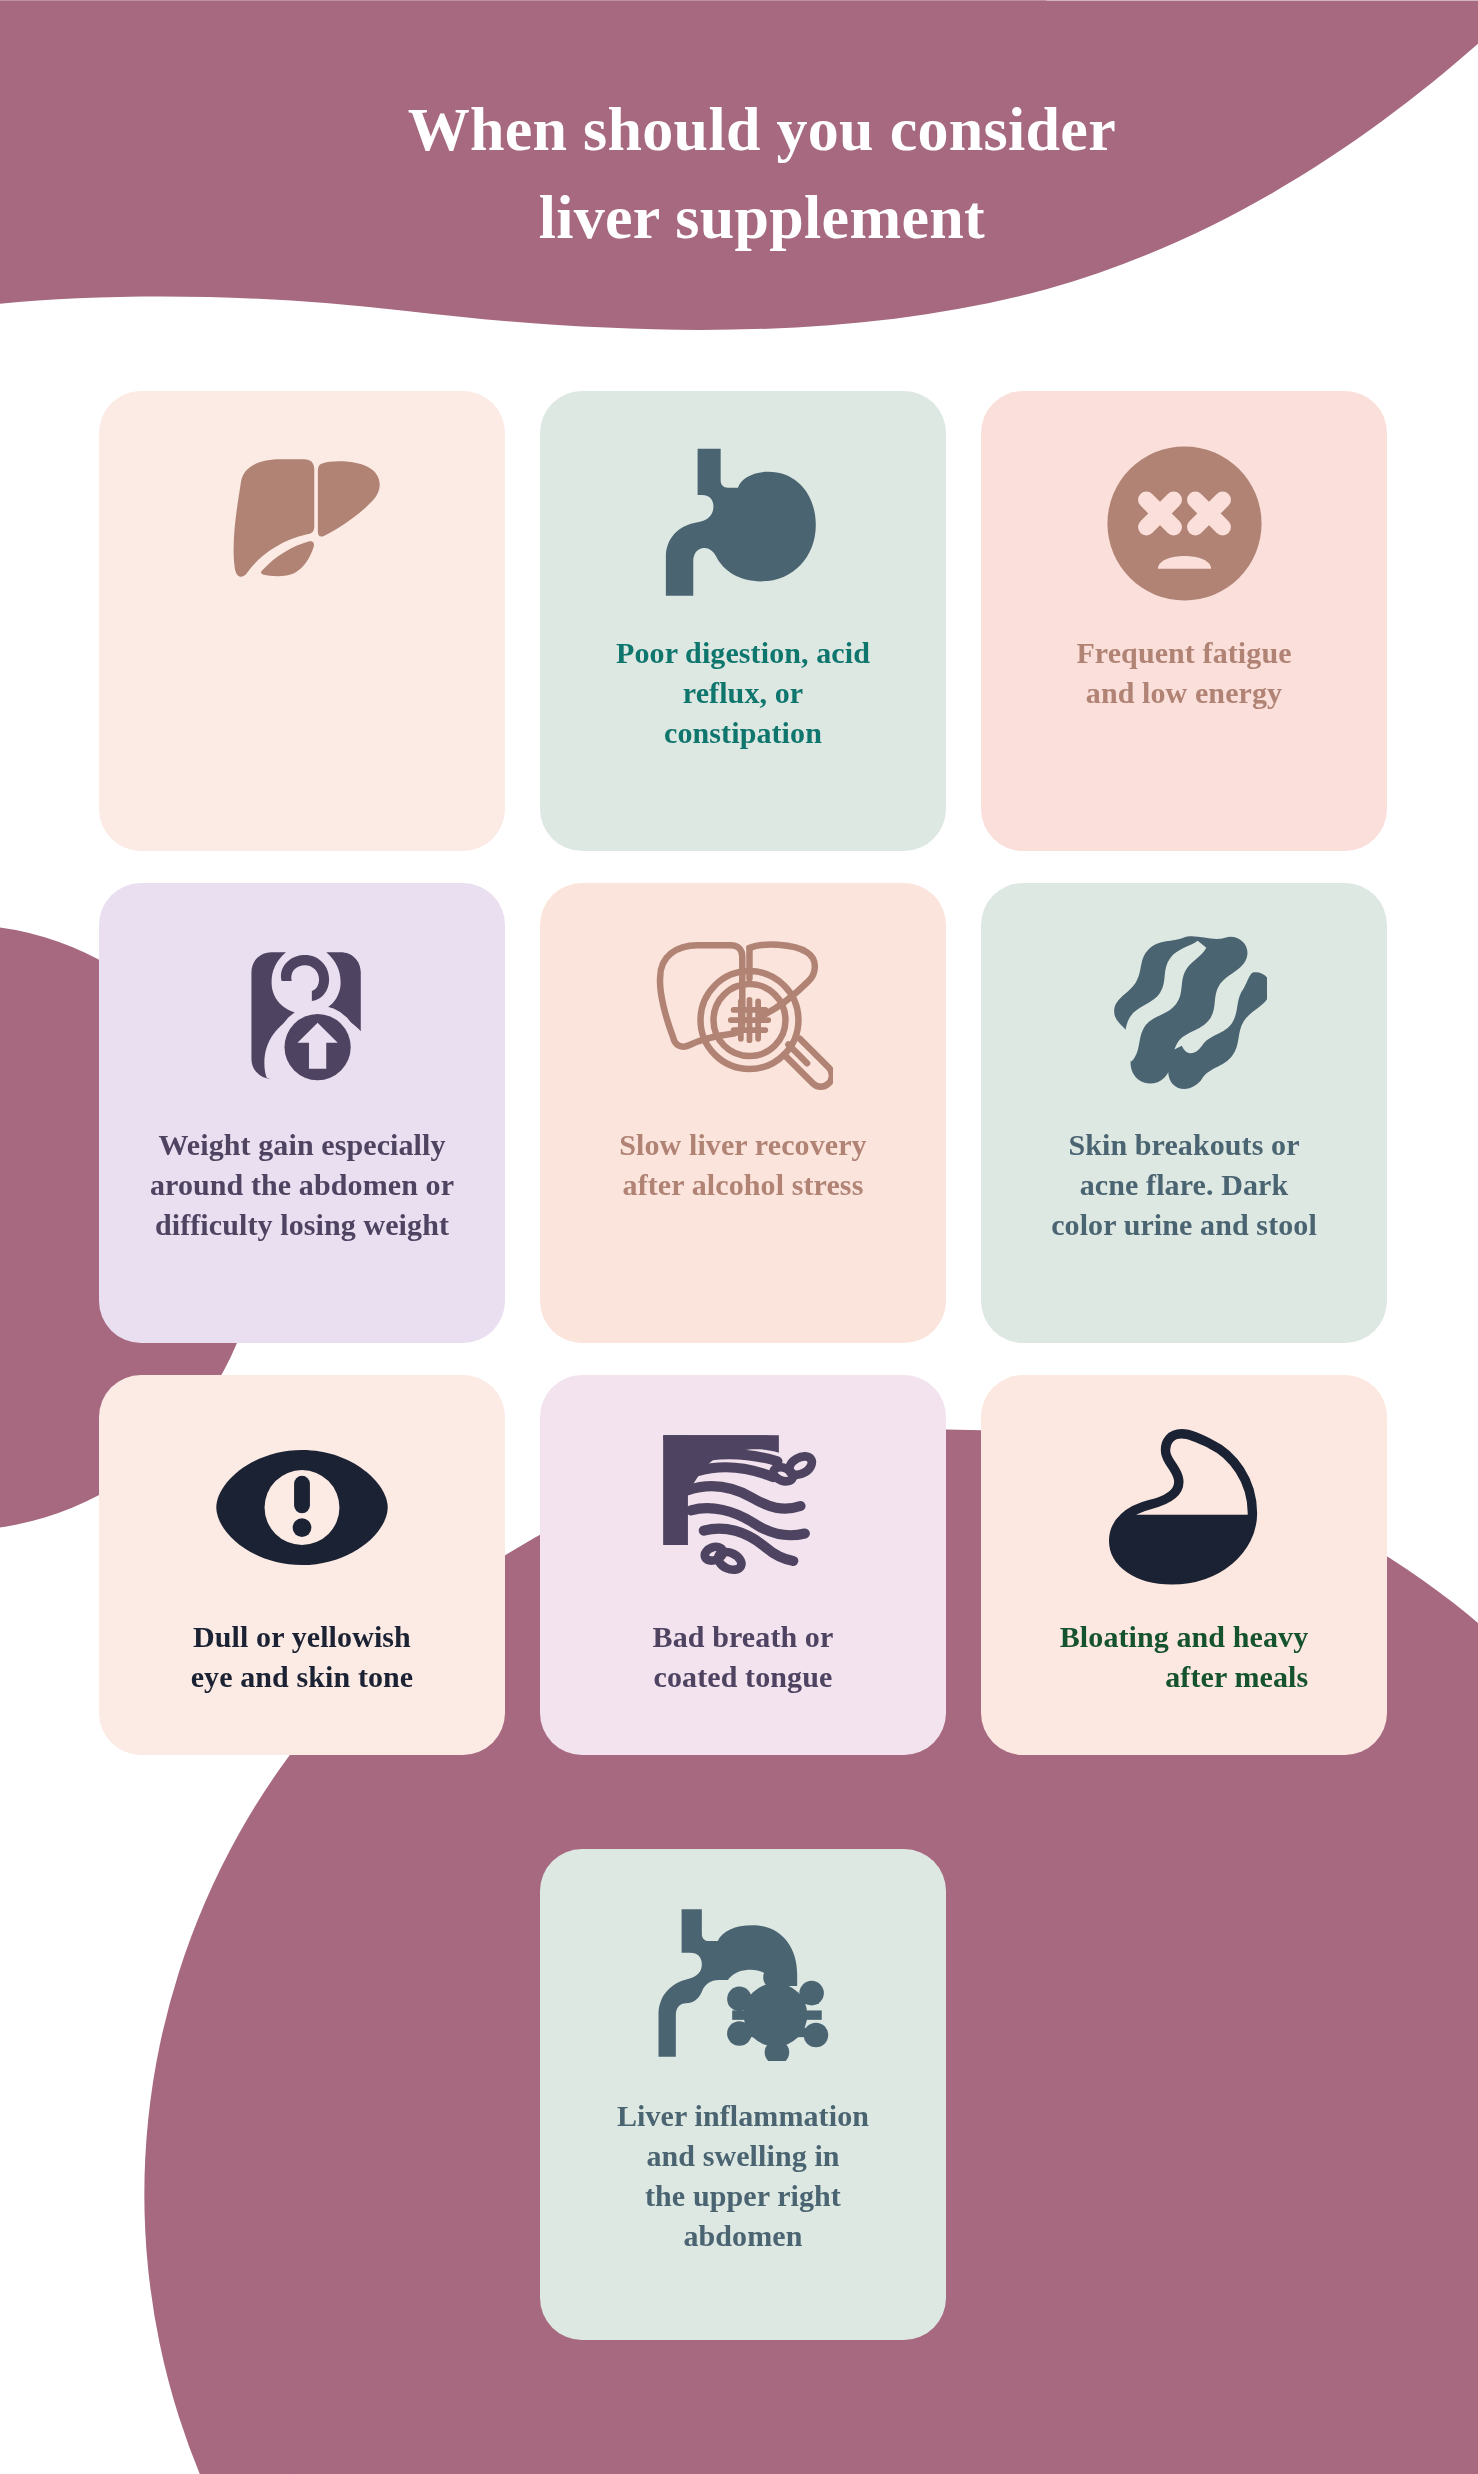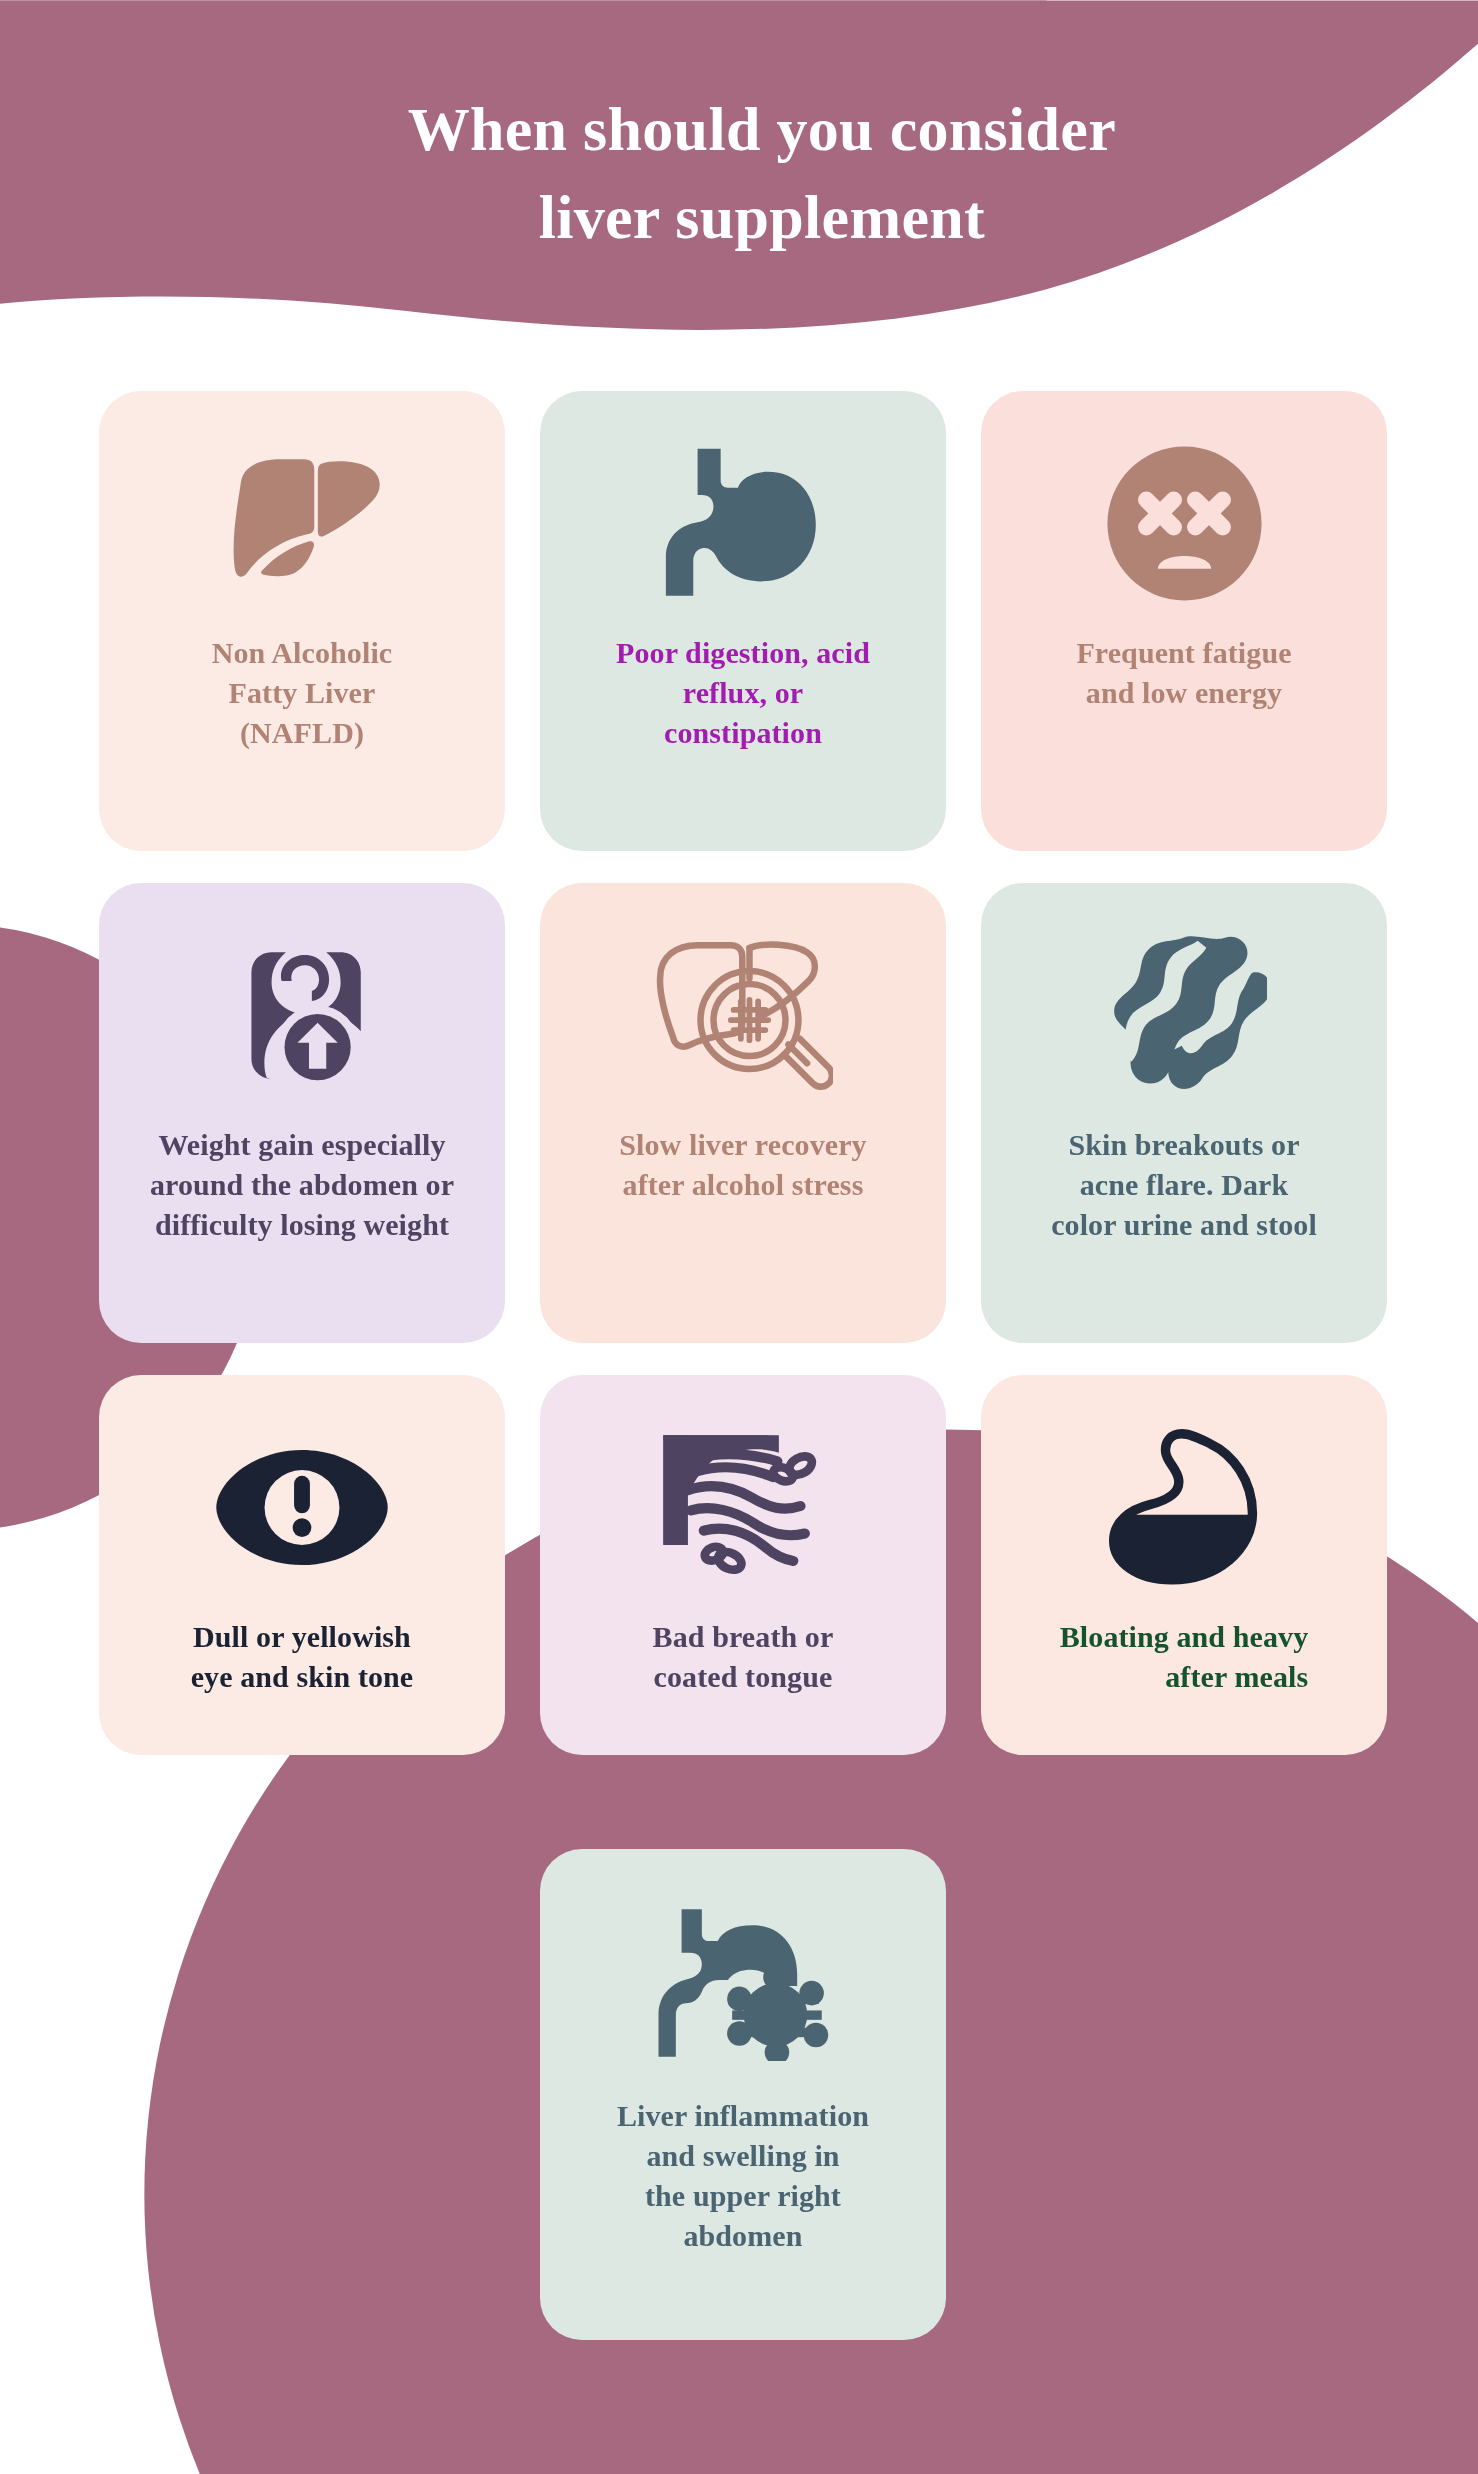--- a/index.html
+++ b/index.html
@@ -109,32 +109,29 @@
 <div class="grid">
 
   <div class="card r1" id="card-1" style="background: rgb(252, 234, 228); color: rgb(176, 131, 116);">
     <div class="icon-wrap">
       <svg width="166" height="137" viewBox="0 0 230 190">
         <path fill="currentColor" d="M30 40 C32 16 55 6 86 6 L118 6 C127 6 132 11 132 20 L132 100 C132 106 128 110 122 110 C84 118 54 142 40 162 C33 173 24 170 22 158 C16 120 26 66 30 40 Z"></path>
         <path fill="currentColor" d="M142 12 C160 6 196 8 212 20 C226 31 226 49 214 62 C198 80 170 100 146 112 C140 115 137 112 137 106 L137 22 C137 16 139 13 142 12 Z"></path>
         <path fill="currentColor" d="M60 160 C78 140 102 126 124 120 C130 118 133 122 131 128 C126 144 116 158 104 164 C92 170 70 168 62 166 C58 165 57 163 60 160 Z"></path>
       </svg>
     </div>
-    <div class="card-label" style="color: rgb(176, 131, 116);">Non Alcoholic
-Fatty Liver
-(NAFLD)</div>
   </div>
 
   <div class="card r1" id="card-2" style="background: rgb(222, 232, 227); color: rgb(74, 100, 113);">
     <div class="icon-wrap">
       <svg width="160" height="152" viewBox="0 0 222 210">
         <path fill="currentColor" d="M48 2 L80 2 L80 46 C80 52 84 56 90 56 L104 56 C108 44 124 34 146 34 C186 34 212 66 212 108 C212 152 180 186 136 186 C106 186 84 172 74 152 C70 143 62 138 54 140 C46 142 42 149 42 158 L42 206 L4 206 L4 152 C4 126 22 108 48 104 C62 102 70 94 70 82 C70 72 64 66 54 66 L48 66 Z"></path>
       </svg>
     </div>
-    <div class="card-label" style="color: #a21caf;">Poor digestion, acid
+    <div class="card-label" style="color: #0f766e;">Poor digestion, acid
 reflux, or
 constipation</div>
   </div>
 
   <div class="card r1" id="card-3" style="background: rgb(250, 223, 218); color: rgb(176, 131, 116);">
     <div class="icon-wrap">
       <svg width="157" height="157" viewBox="0 0 218 218">
         <circle cx="109" cy="109" r="107" fill="currentColor"></circle>
         <g stroke="#FADFDA" stroke-width="23" stroke-linecap="round">
           <line x1="56" y1="76" x2="94" y2="114"></line>

